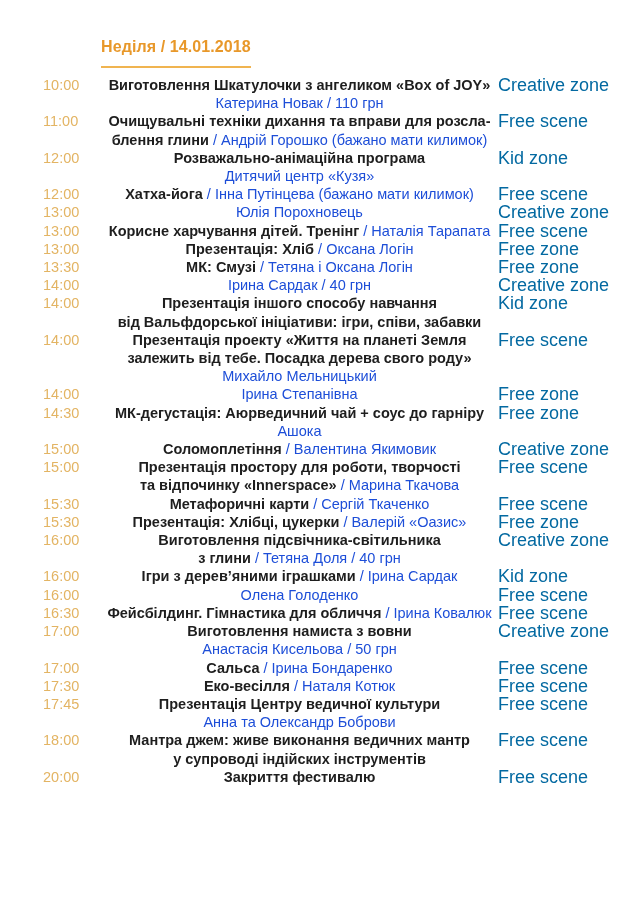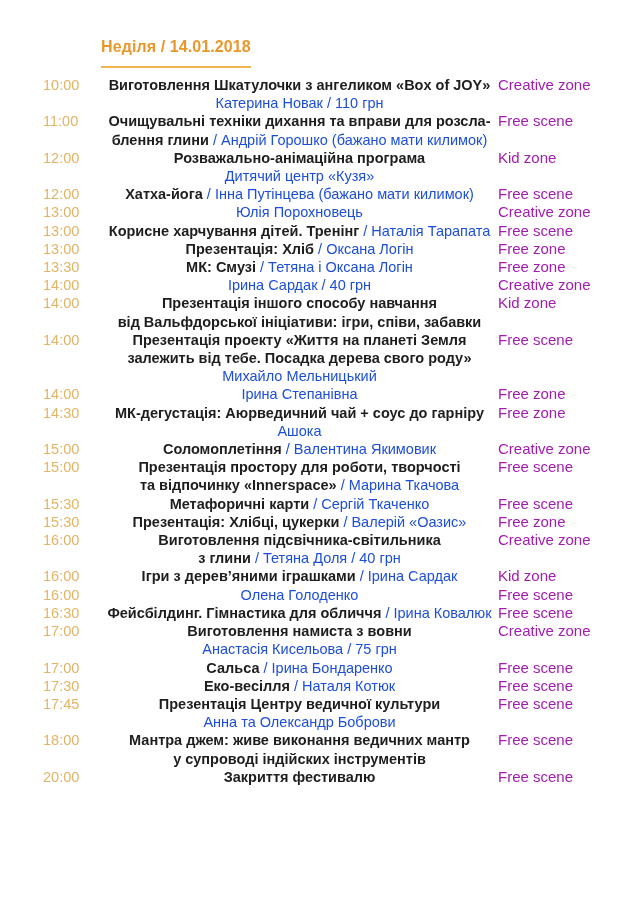--- a/index.html
+++ b/index.html
@@ -8,21 +8,21 @@
   .header { position:absolute; left:101px; top:38px; }
   .header-title { font-size:16px; font-weight:bold; color:#e8982a; letter-spacing:0.1px; }
   .header-rule { width:150px; height:2px; background:#f0b450; margin-top:10px; }
   .schedule { position:absolute; left:0; top:76px; width:637px; }
   .row { display:flex; align-items:flex-start; line-height:18.2px; font-size:14.5px; }
   .time { width:101px; box-sizing:border-box; padding-left:43px; color:#e3b463; font-size:14.5px; }
   .body { width:397px;text-align:center; }
   .title { font-weight:bold; color:#1e1e1e; }
   .person { color:#1d4ed8; font-weight:normal; }
   .line { display:block; white-space:nowrap; }
-  .zone { color:#a21caf; font-size:15px; white-space:nowrap; }
+  .zone { color:#0369a1; font-size:18px; white-space:nowrap; }
 </style>
 </head>
 <body>
 
 <div class="header">
   <div class="header-title">Неділя / 14.01.2018</div>
   <div class="header-rule"></div>
 </div>
 
 <div class="schedule" id="schedule">
@@ -179,21 +179,21 @@
       <div class="time">16:30</div>
       <div class="body">
         <span class="line"><span class="title">Фейсбілдинг. Гімнастика для обличчя</span><span class="person"> / Ірина Ковалюк</span></span>
       </div>
       <div class="zone">Free scene</div>
     </div>
     <div class="row">
       <div class="time">17:00</div>
       <div class="body">
         <span class="line"><span class="title">Виготовлення намиста з вовни</span></span>
-        <span class="line"><span class="person">Анастасія Кисельова / 75 грн</span></span>
+        <span class="line"><span class="person">Анастасія Кисельова / 50 грн</span></span>
       </div>
       <div class="zone">Creative zone</div>
     </div>
     <div class="row">
       <div class="time">17:00</div>
       <div class="body">
         <span class="line"><span class="title">Сальса</span><span class="person"> / Ірина  Бондаренко</span></span>
       </div>
       <div class="zone">Free scene</div>
     </div>

